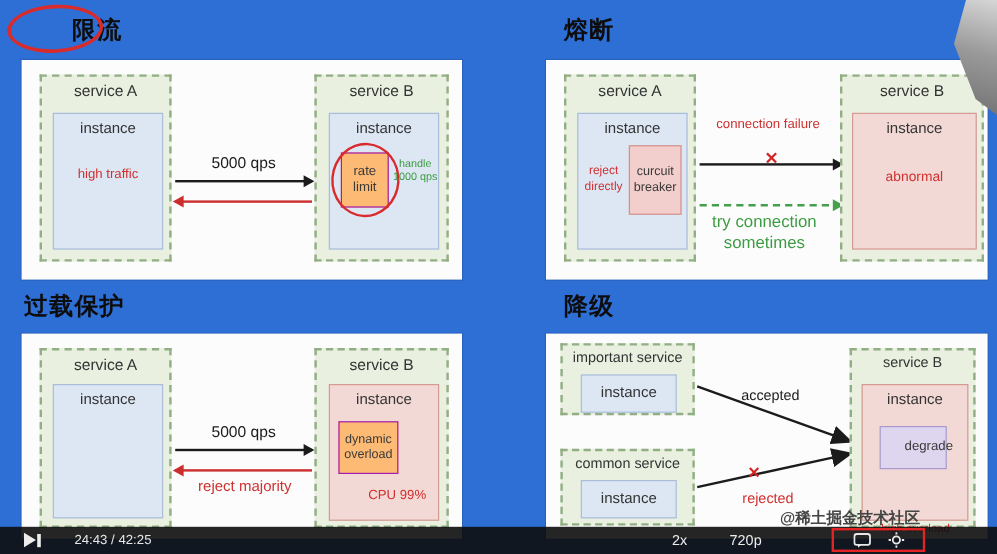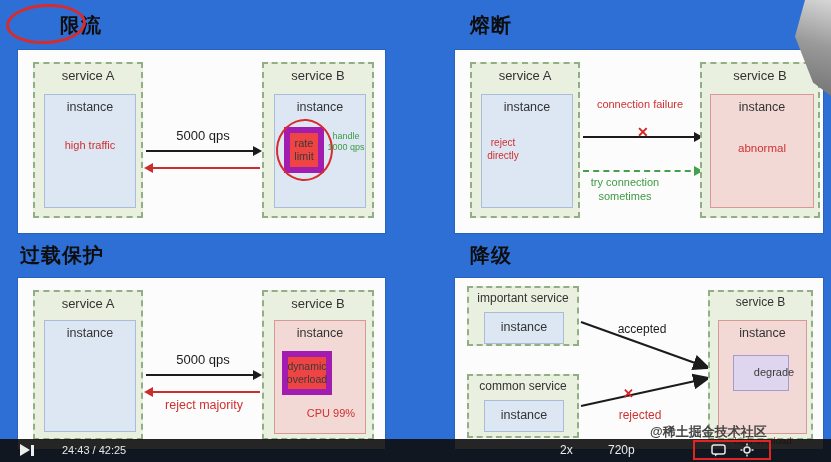--- a/index.html
+++ b/index.html
@@ -15,21 +15,21 @@
   .instance { position:absolute; background:#dde7f4; border:1px solid #a9bdd8; }
   .instance.red { background:#f3d9d5; border-color:#d49a93; }
   .instance-label { font-size:12.5px; color:#333; text-align:center; margin-top:5px; }
 
   .lbl { position:absolute; text-align:center; font-size:13px; color:#1b1b1b; line-height:1.25; }
   .red-t { color:#cf3030; }
   .green-t { color:#3d9b43; }
 
   .chip { position:absolute; display:flex; align-items:center; justify-content:center; text-align:center;
           font-size:10.5px; color:#3a3a3a; line-height:1.2; }
-  .chip.yellow { background:#ef4444; border:6px solid #a21caf; }
+  .chip.yellow { background:#fdba74; border:1px solid #a21caf; }
   .chip.pink   { background:#f2cfcc; border:1px solid #d08f8b; }
   .chip.purple { background:#ded6ef; border:1px solid #a89bcb;padding-left:26px; }
 
   .arrow { position:absolute; height:0; border-top:2px solid #1b1b1b; }
   .arrow.red { border-top-color:#cc2d2d; }
   .arrow.green { border-top:2px dashed #44a04c; }
   .head { position:absolute; width:0; height:0; top:-6px; border-top:5px solid transparent; border-bottom:5px solid transparent; }
   .head.r { right:-2px; border-left:9px solid #1b1b1b; }
   .head.l { left:-2px; border-right:9px solid #cc2d2d; }
   .head.g { right:-2px; border-left:9px solid #44a04c; }
@@ -90,33 +90,34 @@
       </div>
     </div>
   </div>
 
   <div class="panel" style="left:455px;top:50px;width:368px;height:183px;">
     <div class="service" style="left:15px;top:12px;width:110px;height:156px;">
       <div class="service-label">service A</div>
       <div class="instance" style="left:9px;top:30px;width:92px;height:114px;">
         <div class="instance-label">instance</div>
         <div class="lbl red-t" style="left:1px;top:42px;width:40px;font-size:10px;">reject directly</div>
+        <div class="chip pink" style="left:42px;top:26px;width:44px;height:58px;">curcuit breaker</div>
       </div>
     </div>
 
     <div class="lbl red-t" style="left:140px;top:48px;width:90px;font-size:11px;">connection failure</div>
     <div class="arrow" style="left:128px;top:86px;width:118px;">
         <i class="head r"></i>
       </div>
     <div class="xmark" style="left:182px;top:74px;">✕</div>
 
     <div class="arrow green" style="left:128px;top:120px;width:118px;">
         <i class="head g"></i>
       </div>
-    <div class="lbl green-t" style="left:124px;top:126px;width:92px;font-size:11px;">try connection sometimes</div>
+    <div class="lbl green-t" style="left:136px;top:126px;width:92px;font-size:14px;">try connection sometimes</div>
 
     <div class="service" style="left:245px;top:12px;width:120px;height:156px;">
       <div class="service-label">service B</div>
       <div class="instance red" style="left:8px;top:30px;width:104px;height:114px;">
         <div class="instance-label">instance</div>
         <div class="lbl red-t" style="left:0;right:0;top:46px;font-size:11.5px;">abnormal</div>
       </div>
     </div>
   </div>
 

